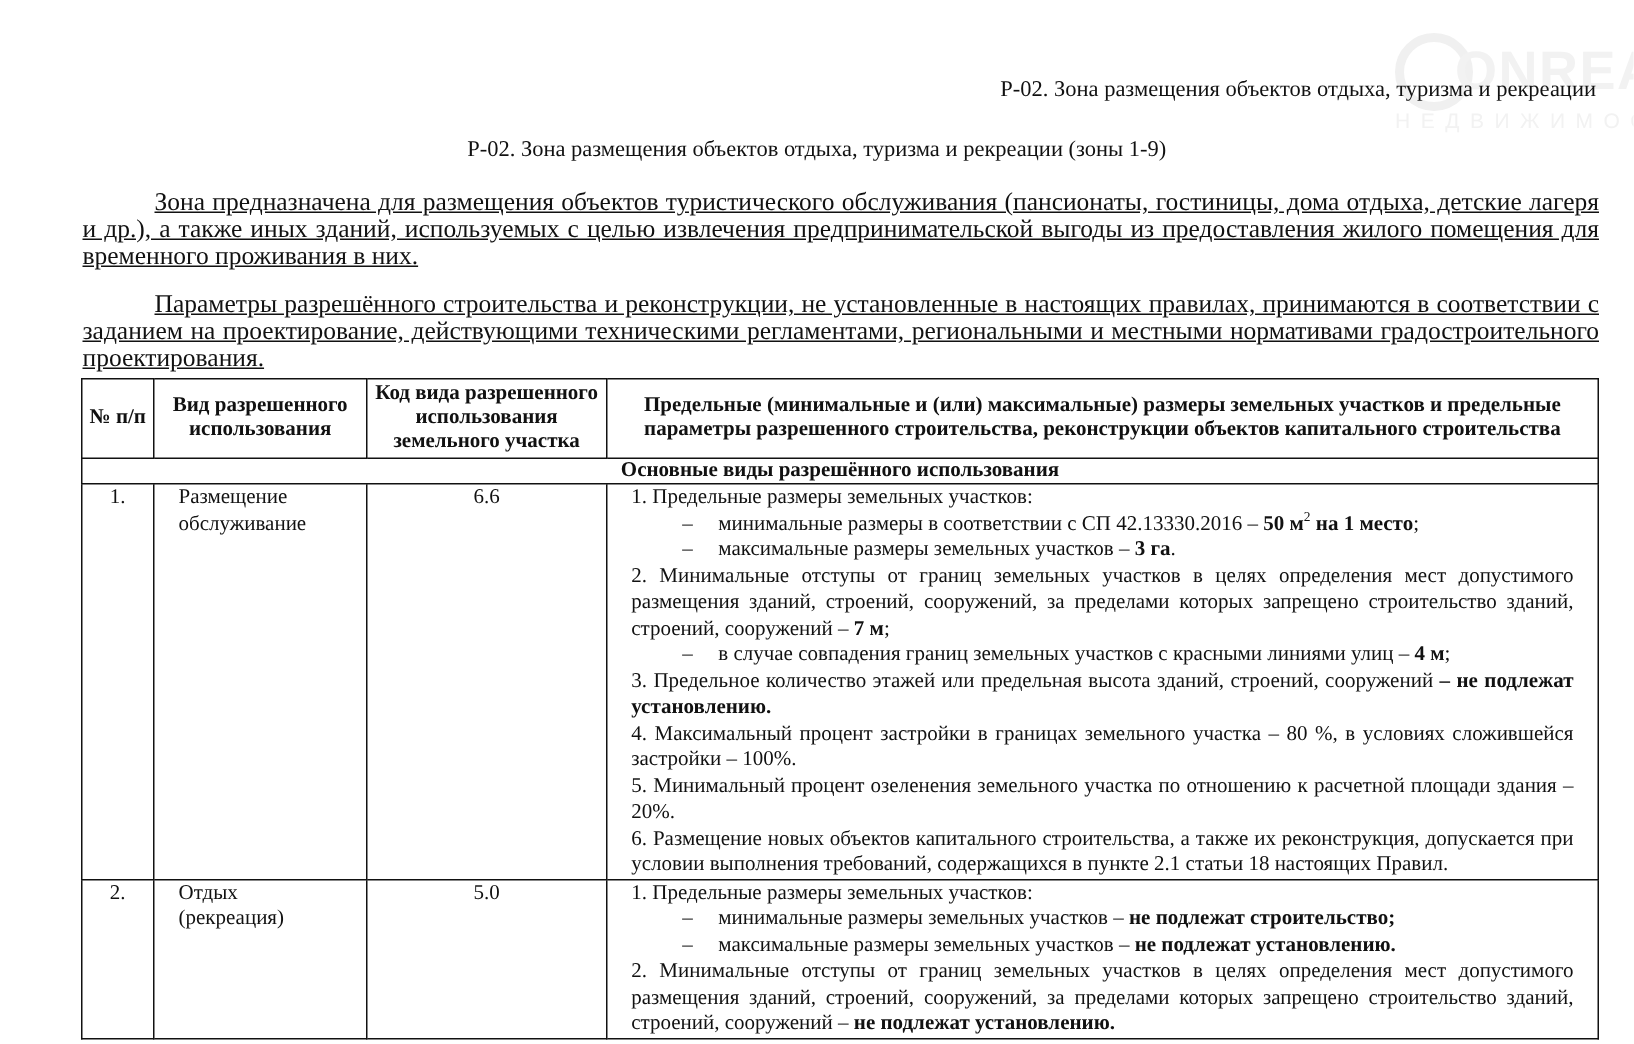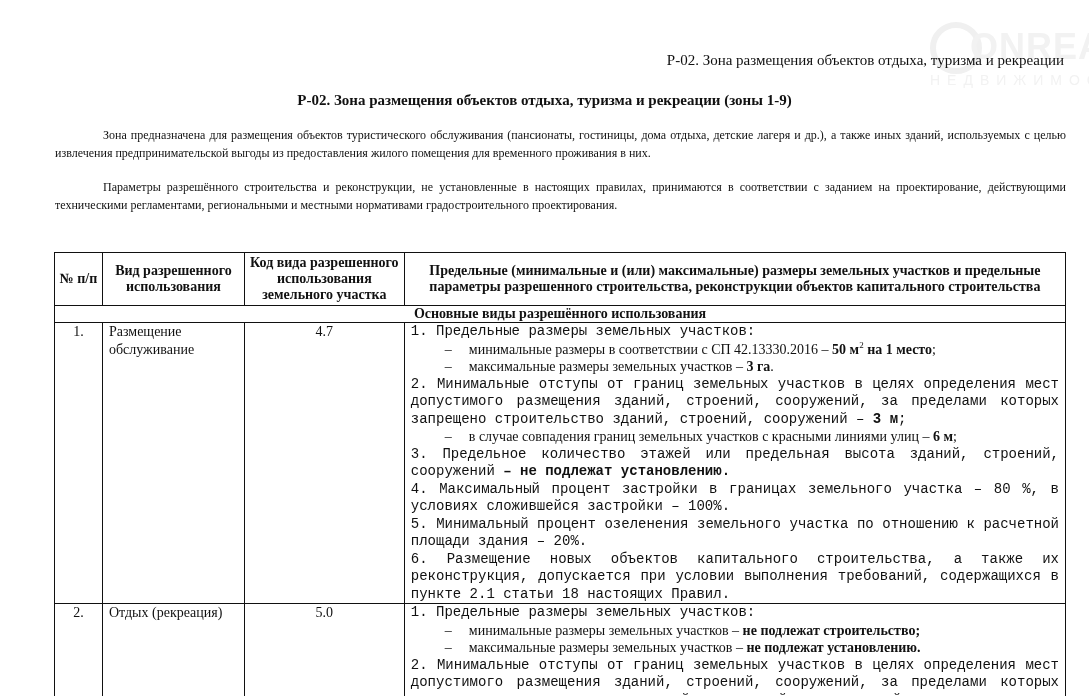--- a/index.html
+++ b/index.html
@@ -23,46 +23,46 @@
   .watermark .wm-sub {
     position: absolute; left: 0px; top: 60px;
     font-family: "Liberation Sans", sans-serif; font-size: 14px; letter-spacing: 7px;
     color: #f2f2f2; white-space: nowrap;
   }
   .running-header {
     position: absolute; top: 37px; right: 25px; font-size: 15px; white-space: nowrap; margin-top: 15px;
   }
   .doc-title {
     position: absolute; top: 92px; left: 0; width: 1089px; text-align: center;
-    font-weight: bold; font-size: 15px;
+    font-weight: normal; font-size: 15px;
   }
   .para {
-    position: absolute; left: 55px; width: 1011px; font-size: 12px;
-    line-height: 18px; text-align: justify; text-indent: 48px;
+    position: absolute; left: 55px; width: 1011px; font-size: 17px;
+    line-height: 18px; text-align: justify; text-indent: 48px; text-decoration: underline;
   }
   .para.p1 { top: 126px; }
-  .para.p2 { top: 178px; }
+  .para.p2 { top: 194px; }
 
   table.reg {
     position: absolute; left: 54px; top: 252px; width: 1012px;
     border-collapse: collapse; font-size: 14px; line-height: 17.5px;
   }
-  table.reg td, table.reg th { border: 1.5px solid #111; vertical-align: top; padding: 0 6px; }
+  table.reg td, table.reg th { border: 1.5px solid #111; vertical-align: top; padding: 0 16px; }
   table.reg th {
     font-weight: bold; text-align: center; vertical-align: middle; font-size: 14px;
     line-height: 16px; padding: 2px 2px;
   }
   col.c1 { width: 48px; }
   col.c2 { width: 142px; }
   col.c3 { width: 160px; }
   col.c4 { width: 662px; }
   .section-row td { font-weight: bold; text-align: center; padding: 0; line-height: 16px; }
   td.num { text-align: center; }
   td.code { text-align: center; }
-  .line { text-align: justify; text-align-last: left; font-family: Liberation Mono, monospace; }
+  .line { text-align: justify; text-align-last: left; }
   .dash { padding-left: 34px; }
   .dash .mark { display: inline-block; width: 24px; }
   b { font-weight: bold; }
   sup { font-size: 9px; vertical-align: super; line-height: 0; }
 </style>
 </head>
 <body>
 
 <div class="watermark">
   <div class="wm-logo"></div>
@@ -91,34 +91,34 @@
     <th>Код вида разрешенного использования земельного участка</th>
     <th>Предельные (минимальные и (или) максимальные) размеры земельных участков и предельные параметры разрешенного строительства, реконструкции объектов капитального строительства</th>
   </tr>
   <tr class="section-row">
     <td colspan="4">Основные виды разрешённого использования</td>
   </tr>
 
   <tr>
     <td class="num">1.</td>
     <td>Размещение обслуживание</td>
-    <td class="code">4.7</td>
+    <td class="code">6.6</td>
     <td>
       <div class="line">1. Предельные размеры земельных участков:</div>
       <div class="dash">
         <span class="mark">–</span><span>минимальные размеры в соответствии с СП 42.13330.2016 – </span><b>50 м</b><sup>2</sup><b> на 1 место</b><span>;</span>
       </div>
       <div class="dash">
         <span class="mark">–</span><span>максимальные размеры земельных участков – </span><b>3 га</b><span>.</span>
       </div>
       <div class="line">
-        <span>2. Минимальные отступы от границ земельных участков в целях определения мест допустимого размещения зданий, строений, сооружений, за пределами которых запрещено строительство зданий, строений, сооружений – </span><b>3 м</b><span>;</span>
+        <span>2. Минимальные отступы от границ земельных участков в целях определения мест допустимого размещения зданий, строений, сооружений, за пределами которых запрещено строительство зданий, строений, сооружений – </span><b>7 м</b><span>;</span>
       </div>
       <div class="dash">
-        <span class="mark">–</span><span>в случае совпадения границ земельных участков с красными линиями улиц – </span><b>6 м</b><span>;</span>
+        <span class="mark">–</span><span>в случае совпадения границ земельных участков с красными линиями улиц – </span><b>4 м</b><span>;</span>
       </div>
       <div class="line">
         <span>3. Предельное количество этажей или предельная высота зданий, строений, сооружений </span><b>– не подлежат установлению.</b>
       </div>
       <div class="line">4. Максимальный процент застройки в границах земельного участка – 80 %, в условиях сложившейся застройки – 100%.</div>
       <div class="line">5. Минимальный процент озеленения земельного участка по отношению к расчетной площади здания – 20%.</div>
       <div class="line">6. Размещение новых объектов капитального строительства, а также их реконструкция, допускается при условии выполнения требований, содержащихся в пункте 2.1 статьи 18 настоящих Правил.</div>
     </td>
   </tr>
 

